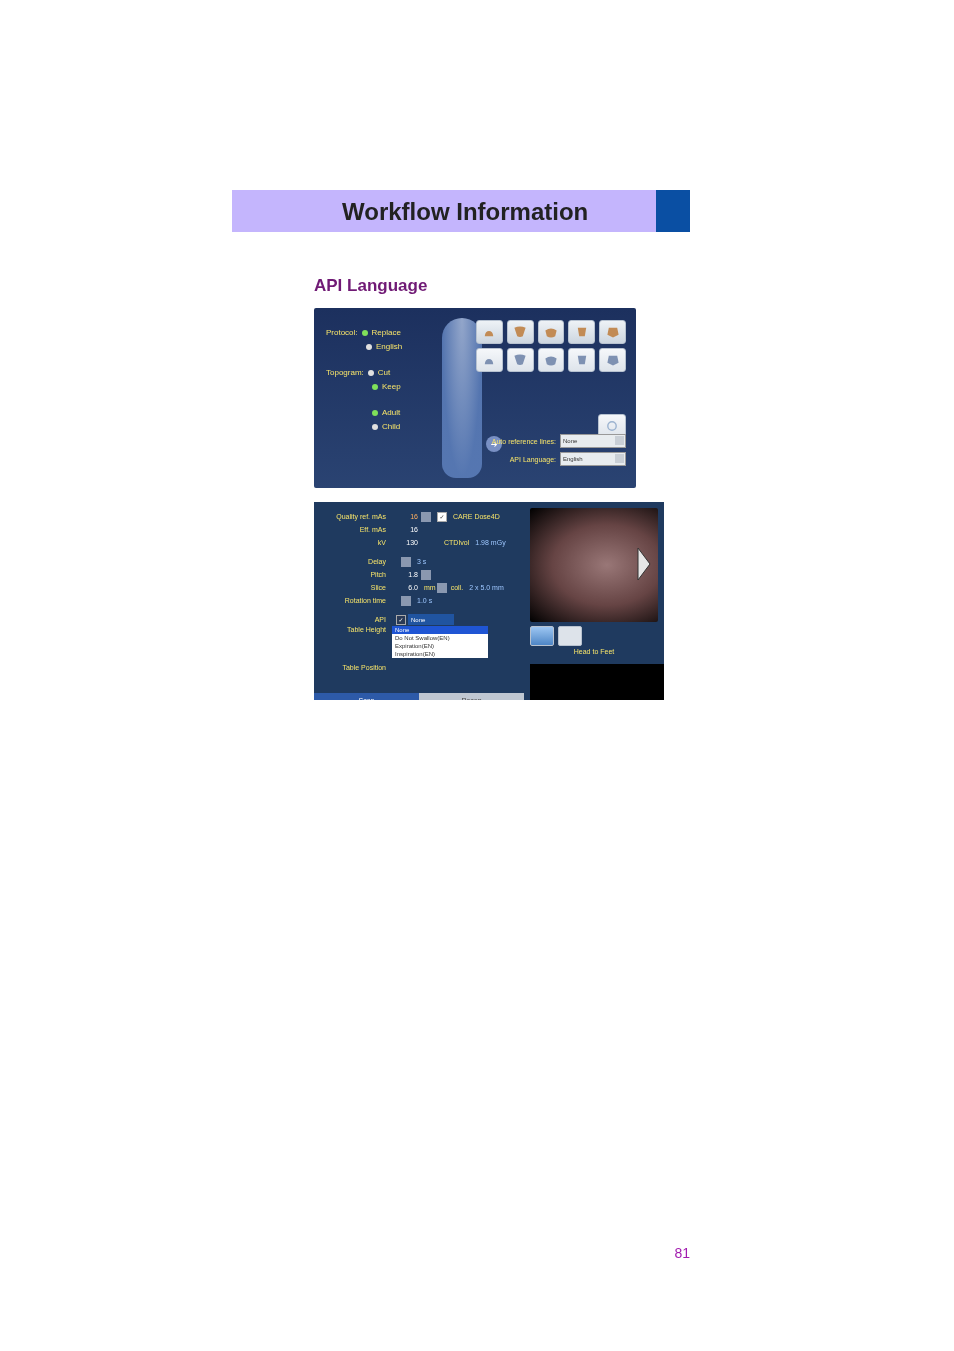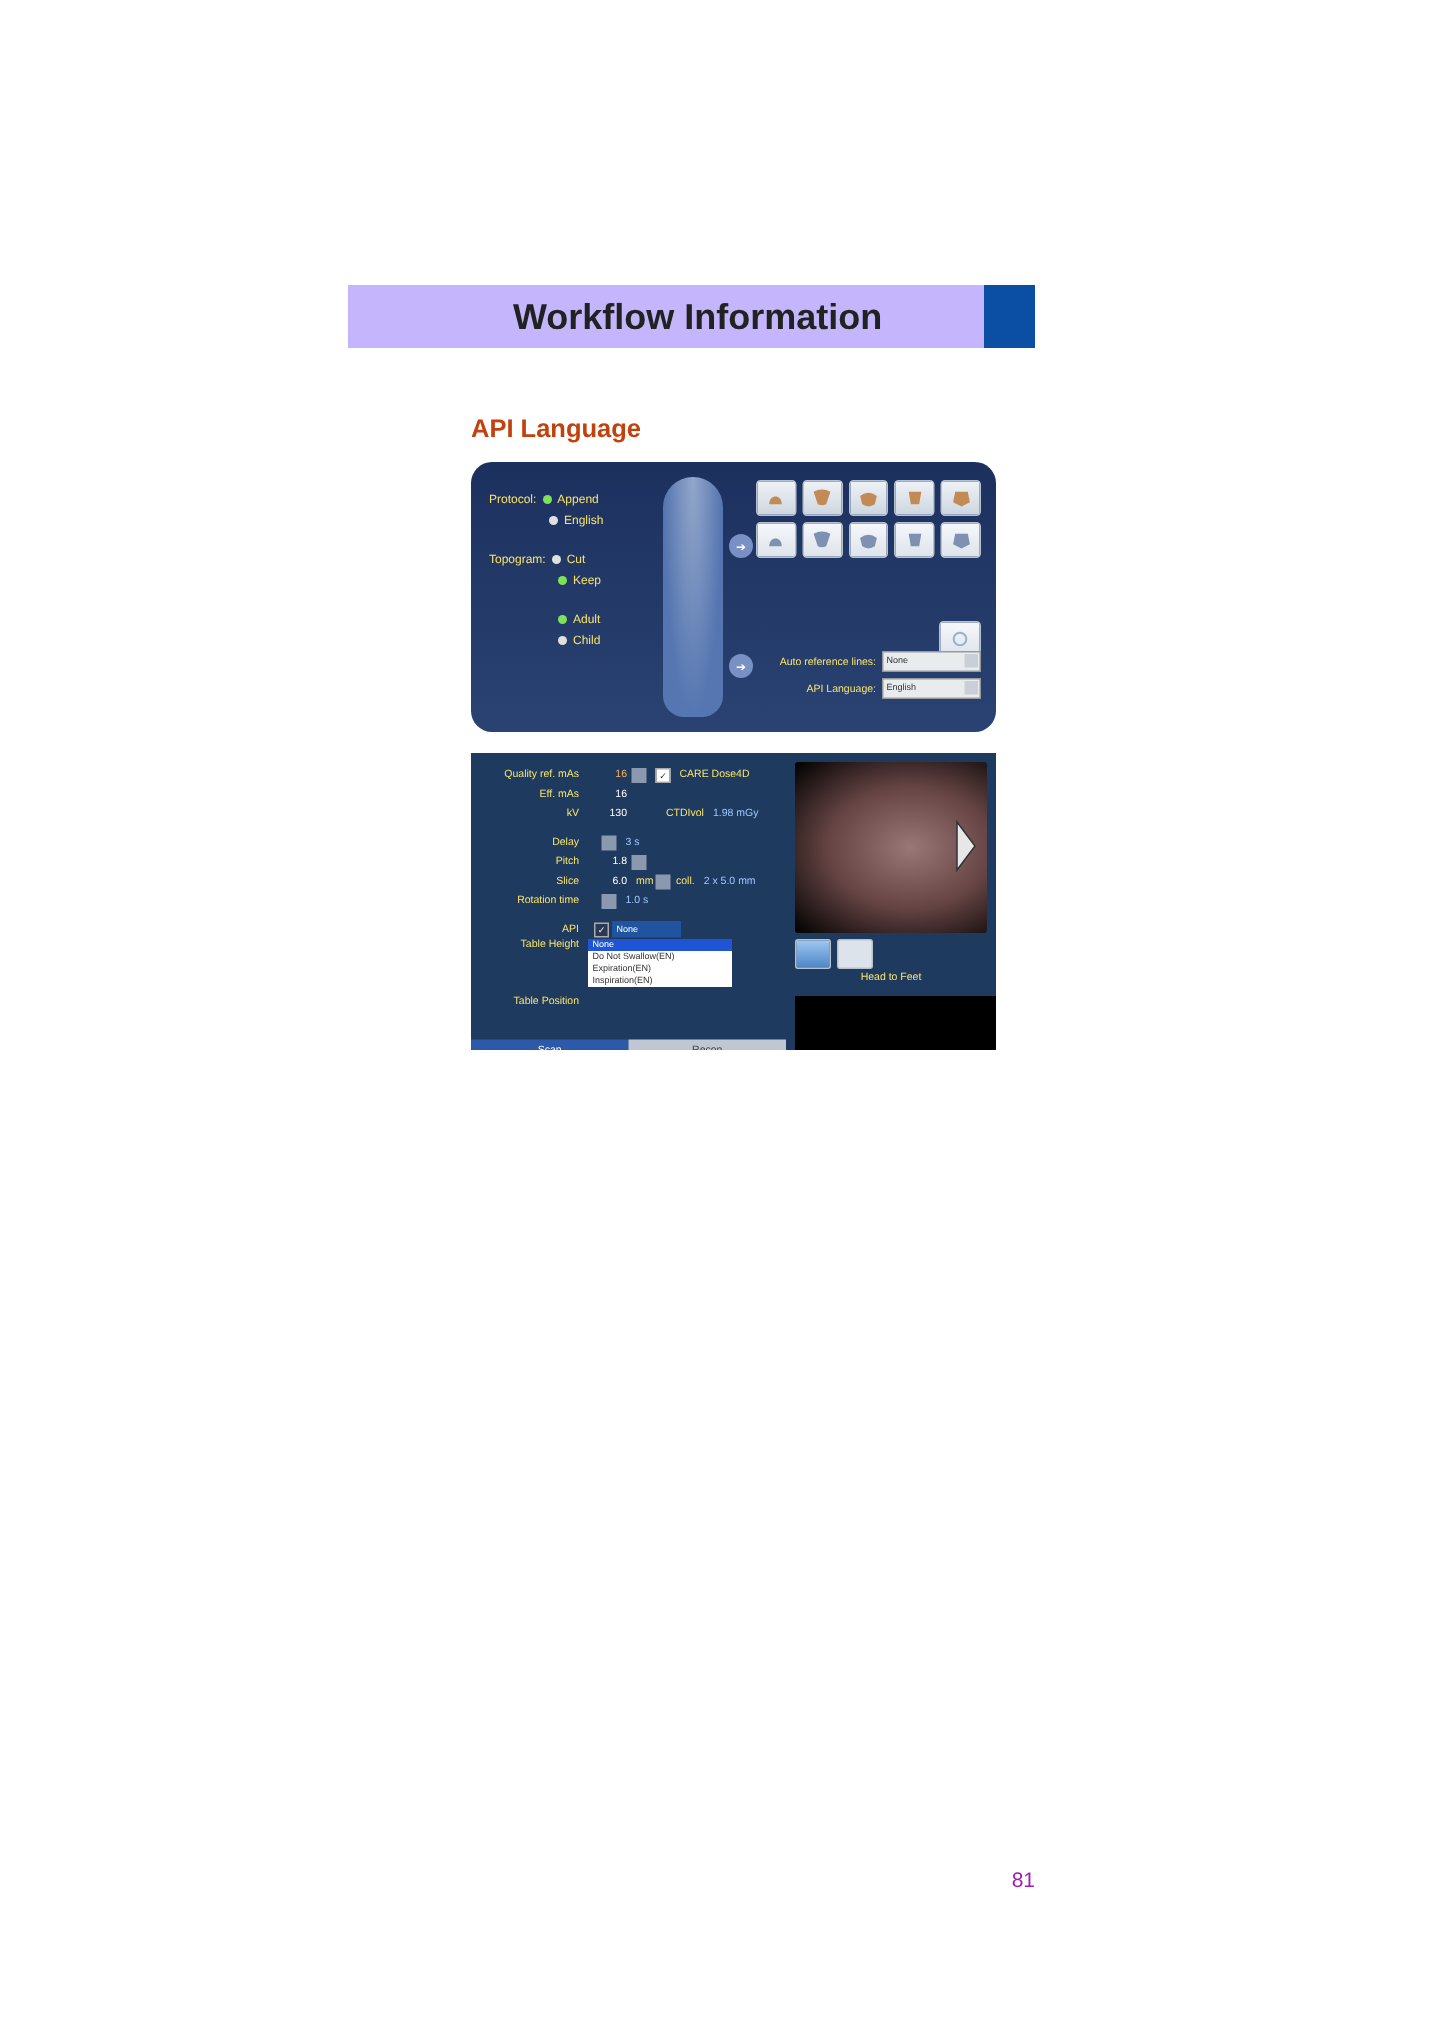--- a/index.html
+++ b/index.html
@@ -45,39 +45,39 @@
   .content {
     position: absolute;
     top: 276px;
     left: 314px;
     width: 350px;
   }
   .section-heading {
     font-weight: 700;
     font-size: 17px;
     margin-bottom: 12px;
-    color: #c2410c;
+    color: #701a75;
   }
   .body-text {
     font-size: 14px;
     line-height: 20px;
     margin: 0 0 14px 0;
     color: #222;
   }
   .bold { font-weight: 700; }
   .fig {
     margin: 0 0 14px 0;
   }
   
   .pmd {
-    width: 350px;
+    width: 322px;
     height: 180px;
     background: linear-gradient(180deg, #1c305e 0%, #2a4372 100%);
     position: relative;
-    border-radius: 14px;
+    border-radius: 2px;
     overflow: hidden;
     text-decoration: underline;
   }
   .pmd-left {
     position: absolute;
     left: 12px;
     top: 18px;
     width: 110px;
     color: #f7e46a;
     font-size: 8px;
@@ -219,21 +219,21 @@
 
     <div class="fig">
       <div class="pmd">
 
         <div class="pmd-left">
 
           <div class="pmd-group">
             <div class="pmd-row">
               <span>Protocol:</span>
               <span class="pmd-radio sel"></span>
-              <span>Append</span>
+              <span>Replace</span>
             </div>
             <div class="pmd-row" style="padding-left:40px;">
               <span class="pmd-radio"></span>
               <span>English</span>
             </div>
           </div>
 
           <div class="pmd-group">
             <div class="pmd-row">
               <span>Topogram:</span>

